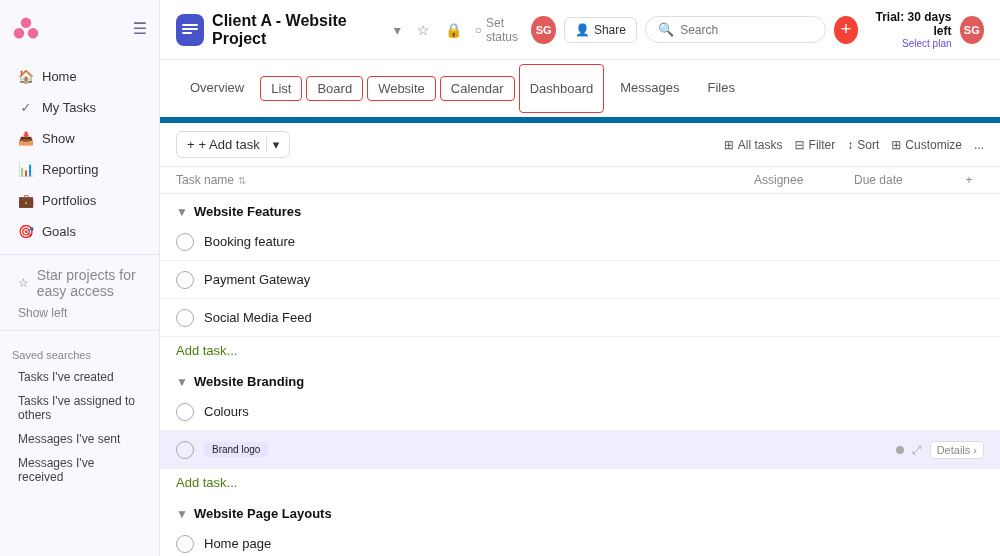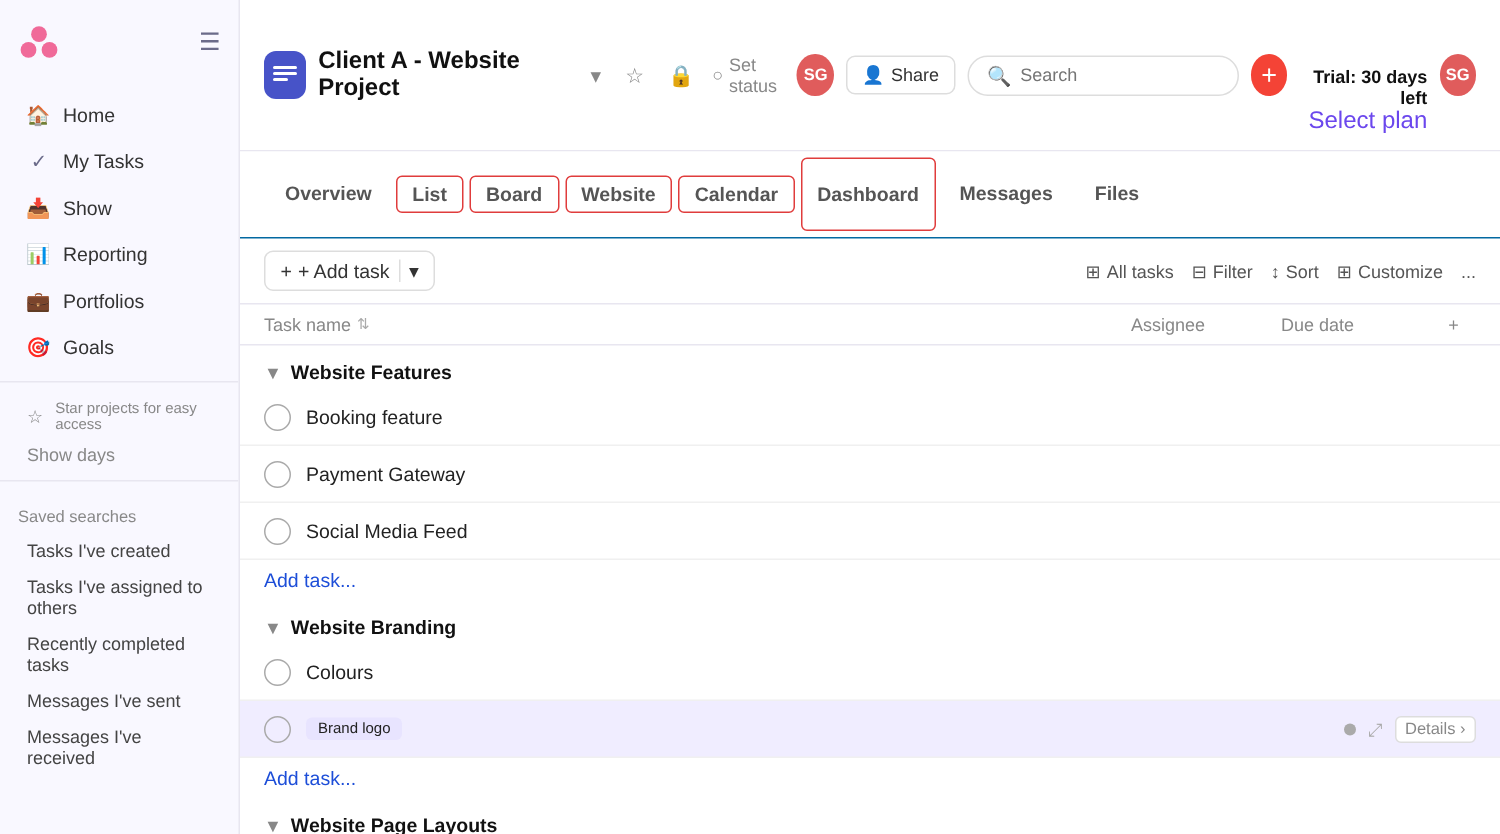--- a/index.html
+++ b/index.html
@@ -30,26 +30,26 @@
     .project-icon { width: 32px; height: 32px; background: #4753c8; border-radius: 8px; display: flex; align-items: center; justify-content: center; color: #fff; font-size: 16px; }
     .project-title { font-size: 16px; font-weight: 600; color: #111; }
     .header-icon-btn { background: none; border: none; cursor: pointer; color: #888; font-size: 14px; padding: 4px; }
     .header-status { font-size: 12px; color: #888; cursor: pointer; display: flex; align-items: center; gap: 4px; }
     .header-right { display: flex; align-items: center; gap: 8px; }
     .share-btn { display: flex; align-items: center; gap: 4px; border: 1px solid #ddd; border-radius: 6px; padding: 5px 10px; font-size: 12px; cursor: pointer; background: #fff; color: #333; }
     .search-box { display: flex; align-items: center; gap: 6px; border: 1px solid #ddd; border-radius: 20px; padding: 5px 12px; background: #fff; min-width: 160px; }
     .search-box input { border: none; outline: none; font-size: 12px; color: #8b5cf6; background: transparent; width: 100%; }
     .add-btn { width: 28px; height: 28px; background: #f44336; border-radius: 50%; display: flex; align-items: center; justify-content: center; color: #fff; font-size: 18px; cursor: pointer; }
     .trial-box { text-align: right; }
-    .trial-title { font-size: 12px; font-weight: 600; color: #111; margin-top: 34px; }
-    .trial-link { font-size: 16px; color: #6b47ed; cursor: pointer; }
+    .trial-title { font-size: 12px; font-weight: 600; color: #111; }
+    .trial-link { font-size: 10px; color: #6b47ed; cursor: pointer; }
     .avatar-lg { width: 28px; height: 28px; border-radius: 50%; background: #e05c5c; display: flex; align-items: center; justify-content: center; color: #fff; font-size: 11px; font-weight: 600; }
 
     
-    .tabs { display: flex; align-items: center; gap: 0; padding: 0 16px; border-bottom: 1px solid #0369a1; background: #fff; font-weight: bold; }
+    .tabs { display: flex; align-items: center; gap: 0; padding: 0 16px; border-bottom: 6px solid #0369a1; background: #fff; }
     .tab { padding: 10px 14px; font-size: 13px; color: #555; cursor: pointer; border-bottom: 2px solid transparent; white-space: nowrap; }
 
     
     .toolbar { display: flex; align-items: center; justify-content: space-between; padding: 8px 16px; border-bottom: 1px solid #e8e6f0; }
     .toolbar-left { display: flex; align-items: center; gap: 8px; }
     .add-task-btn { display: flex; align-items: center; gap: 4px; border: 1px solid #ddd; border-radius: 6px; padding: 5px 10px; font-size: 13px; cursor: pointer; background: #fff; color: #333; }
     .toolbar-right { display: flex; align-items: center; gap: 12px; }
     .toolbar-btn { display: flex; align-items: center; gap: 4px; font-size: 12px; color: #555; cursor: pointer; }
 
     
@@ -65,21 +65,21 @@
     .section-header { display: flex; align-items: center; gap: 6px; padding: 10px 16px 4px; font-weight: 600; font-size: 13px; color: #111; background: #fff; }
     .section-toggle { color: #888; font-size: 12px; cursor: pointer; }
     .task-row { display: flex; align-items: center; padding: 6px 16px; border-bottom: 1px solid #f0f0f0; min-height: 38px; position: relative; }
     .task-row.selected { background: #f0edff; }
     .task-check { width: 18px; height: 18px; border: 1.5px solid #aaa; border-radius: 50%; margin-right: 10px; flex-shrink: 0; cursor: pointer; display: flex; align-items: center; justify-content: center; }
     .task-name { flex: 1; font-size: 13px; color: #222; }
     .task-assignee { width: 100px; font-size: 12px; color: #aaa; }
     .task-due { width: 100px; font-size: 12px; color: #aaa; }
     .details-btn { font-size: 11px; color: #888; border: 1px solid #ddd; border-radius: 4px; padding: 2px 6px; cursor: pointer; background: #fff; }
     .expand-icon { font-size: 12px; color: #aaa; cursor: pointer; }
-    .add-task-row { padding: 6px 16px; font-size: 13px; color: #1d4ed8; cursor: pointer; }
+    .add-task-row { padding: 6px 16px; font-size: 13px; color: #4d7c0f; cursor: pointer; }
   </style>
 </head>
 <body>
 
 <div class="sidebar">
   <div class="sidebar-logo">
     <div class="asana-logo">
       <svg class="asana-logo-icon" viewBox="0 0 32 32">
         <circle cx="16" cy="10" r="6" fill="#f06a99"></circle>
         <circle cx="8" cy="22" r="6" fill="#f06a99"></circle>
@@ -112,30 +112,29 @@
     </div>
     <div class="sidebar-item">
       <span class="sidebar-item-icon">🎯</span>
       <span>Goals</span>
     </div>
 
     <div class="sidebar-divider"></div>
 
     <div class="sidebar-item" style="padding: 4px 12px;">
       <span class="favorites-star">☆</span>
-      <span style="font-size:10px; color:#888;">Star projects for easy access</span>
-    </div>
-    <div class="show-more">Show days</div>
+      <span style="font-size:14px; color:#888;">Star projects for easy access</span>
+    </div>
+    <div class="show-more">Show left</div>
 
     <div class="sidebar-divider"></div>
 
     <div class="sidebar-section-title">Saved searches</div>
     <div class="sidebar-saved-item">Tasks I've created</div>
     <div class="sidebar-saved-item">Tasks I've assigned to others</div>
-    <div class="sidebar-saved-item">Recently completed tasks</div>
     <div class="sidebar-saved-item">Messages I've sent</div>
     <div class="sidebar-saved-item">Messages I've received</div>
   </div>
 
   <div class="marketing-section">
     
     
     
     
   </div>

